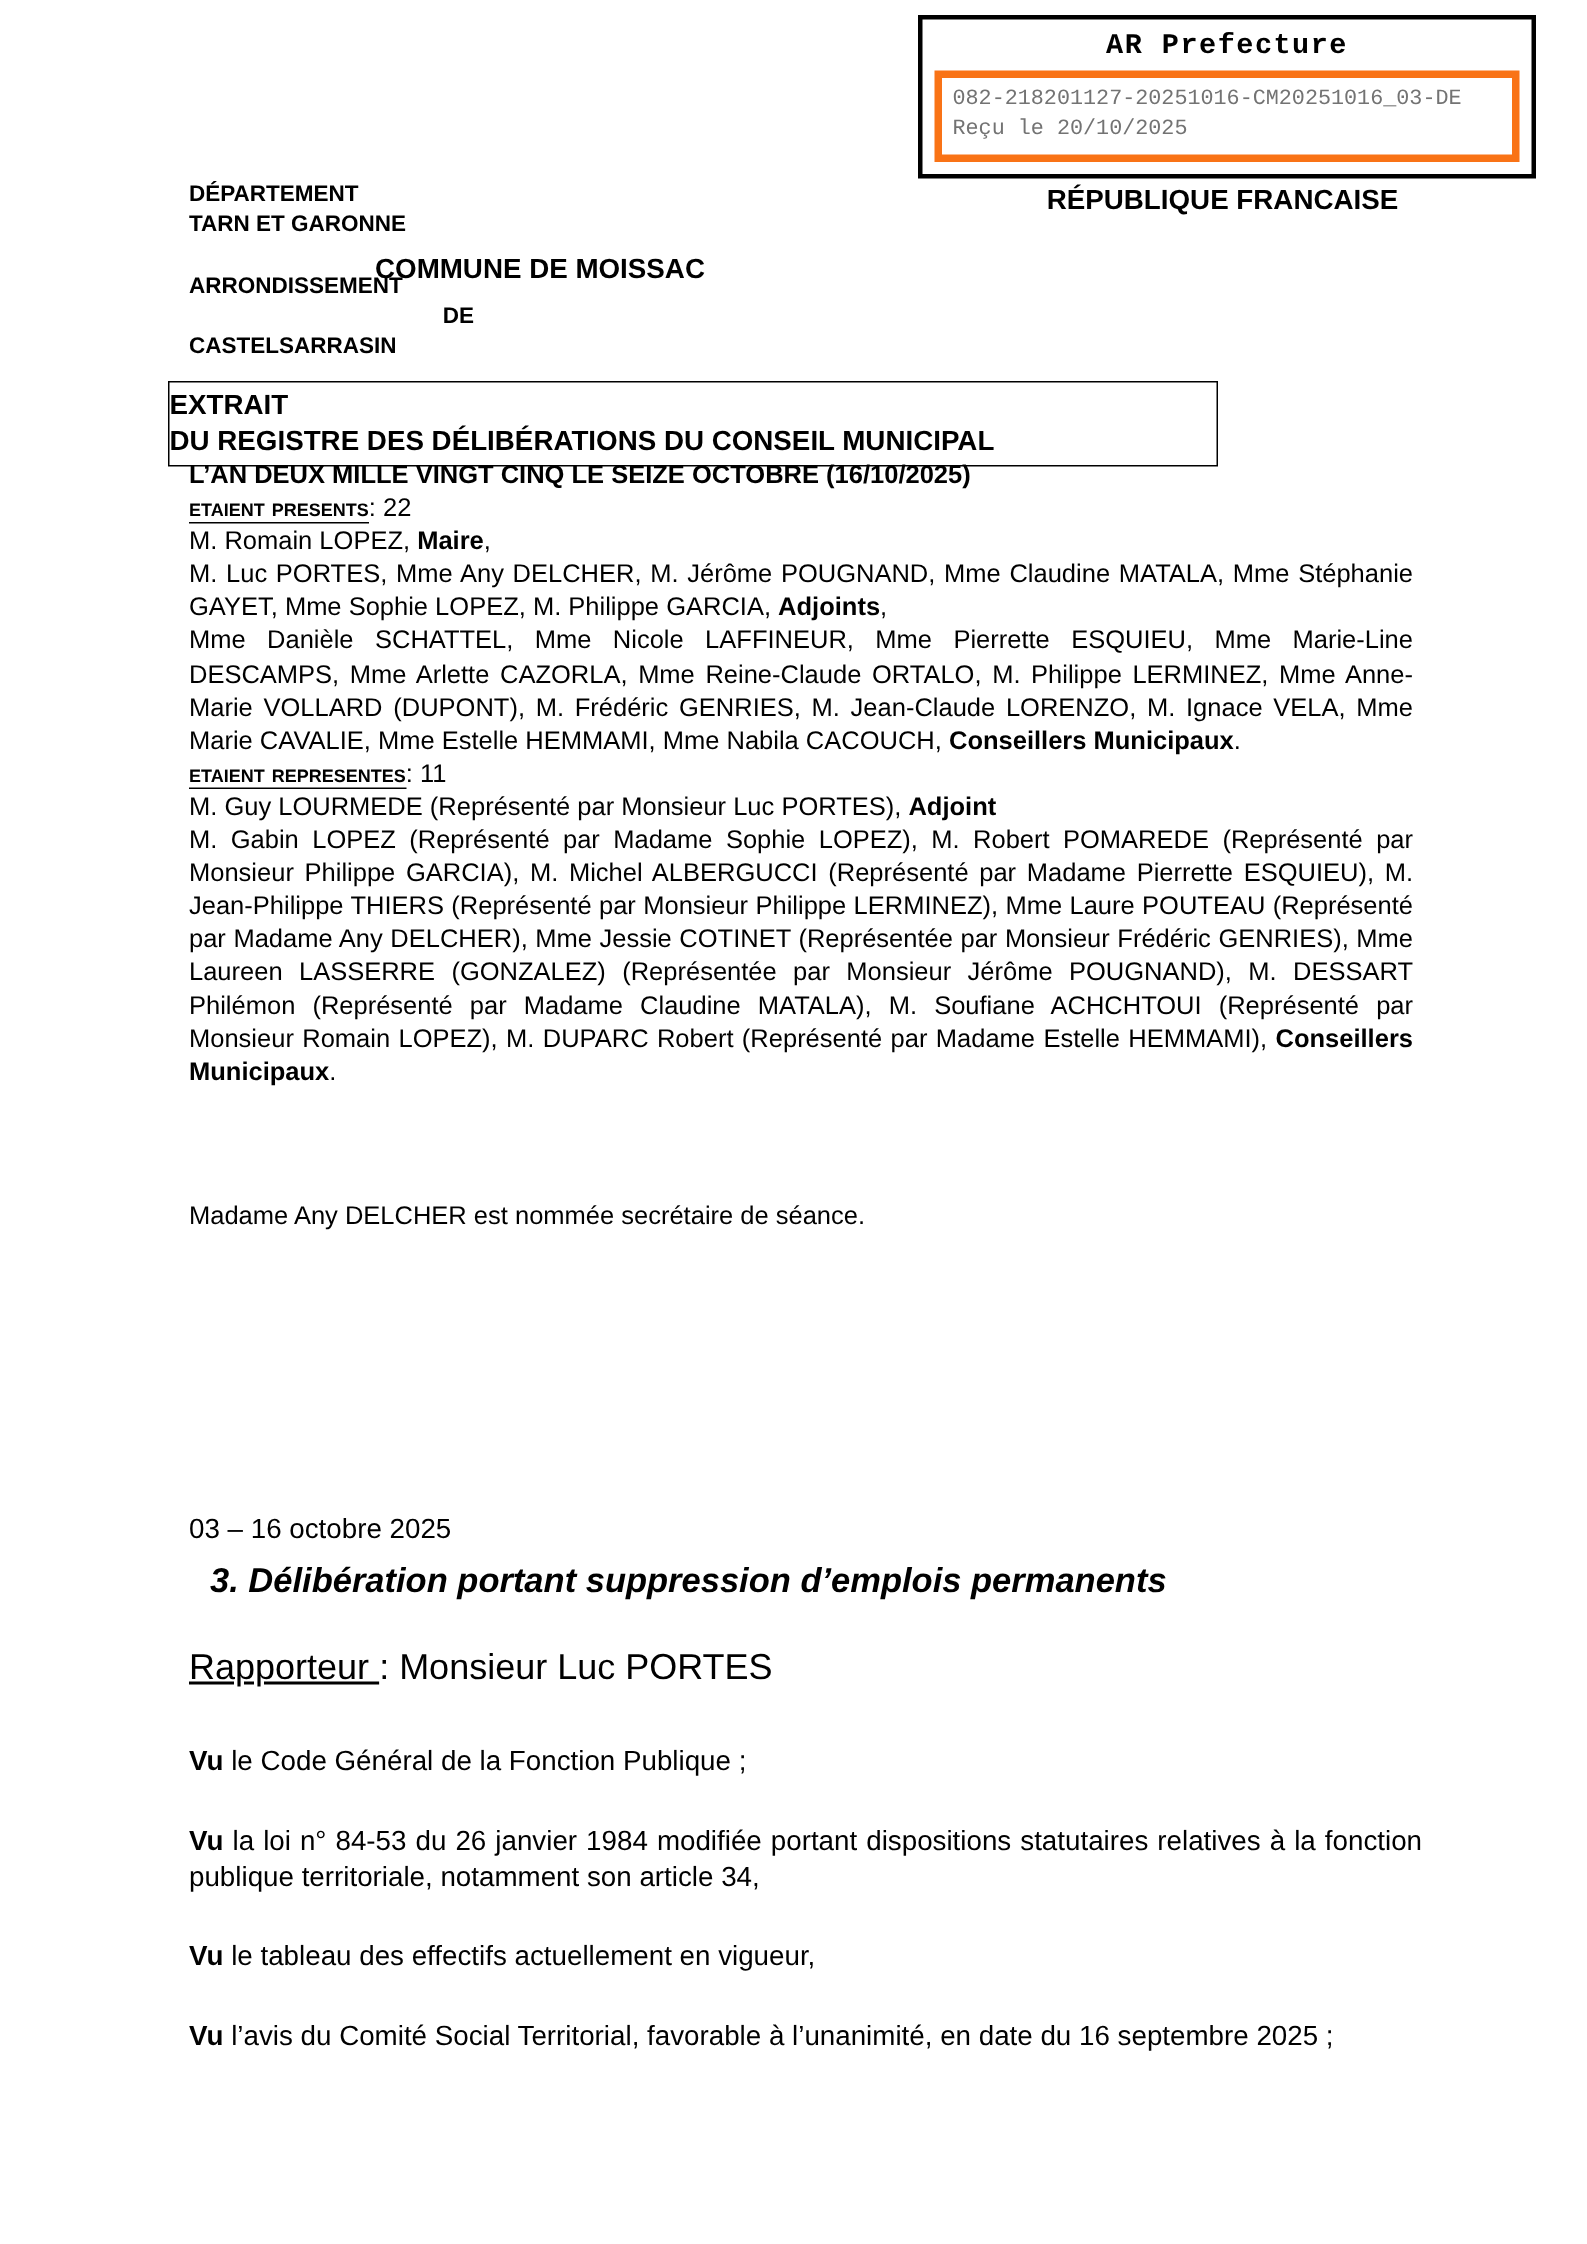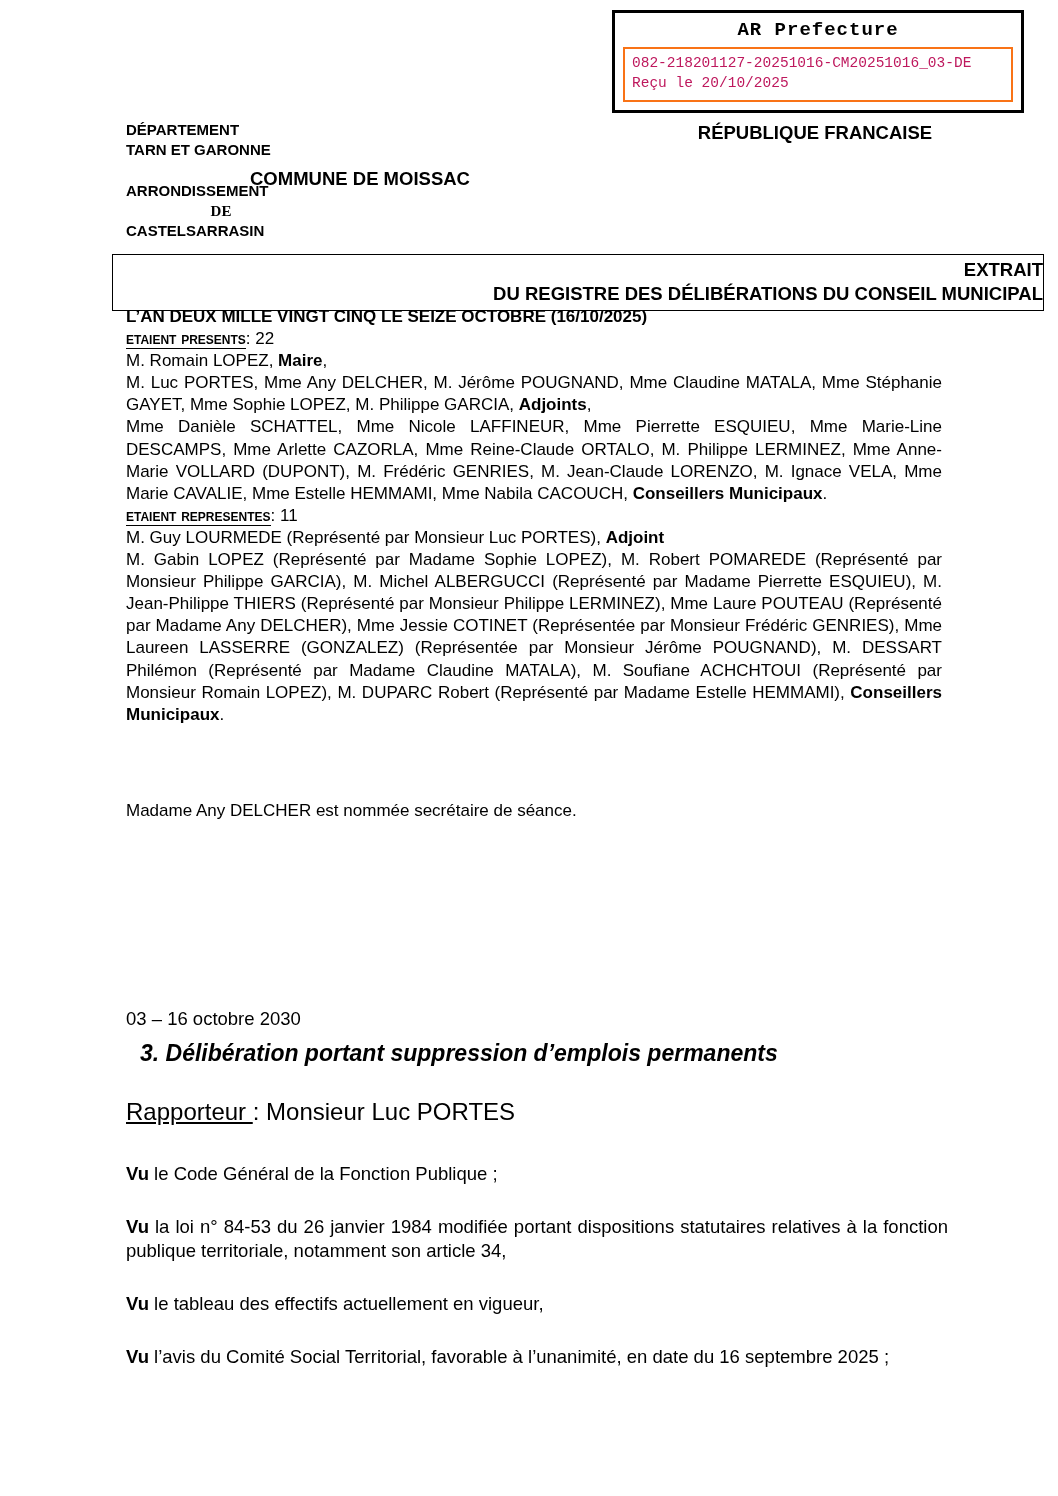--- a/index.html
+++ b/index.html
@@ -29,40 +29,40 @@
   }
   .ar-stamp-title {
     text-align: center;
     font-family: "Liberation Mono", monospace;
     font-weight: bold;
     font-size: 19px;
     letter-spacing: 1px;
     margin-bottom: 6px;
   }
   .ar-stamp-body {
-    border: 2px solid #f97316;
+    border: 5px solid #f97316;
     padding: 5px 7px 7px 7px;
     font-family: "Liberation Mono", monospace;
     font-size: 14.5px;
     line-height: 1.35;
-    color: #be185d;
+    color: #737373;
     white-space: nowrap;
   }
 
   
   .hdr-left {
     position: absolute;
     left: 126px;
     top: 120px;
     width: 300px;
     font-weight: bold;
     font-size: 15px;
     line-height: 1.35;
   }
-  .hdr-left .ln-center { text-align: center; width: 190px; font-family: Liberation Serif, serif; }
+  .hdr-left .ln-center { text-align: right; width: 190px; }
 
   .hdr-right {
     position: absolute;
     left: 600px;
     top: 122px;
     width: 430px;
     text-align: center;
     font-weight: bold;
     font-size: 18.5px;
   }
@@ -73,24 +73,24 @@
     width: 570px;
     font-weight: bold;
     font-size: 18.5px;
   }
 
   
   .extrait-box {
     position: absolute;
     left: 112px;
     top: 254px;
-    width: 932px;
+    width: 700px;
     border: 1px solid #000;
     box-sizing: border-box;
-    text-align: right;
+    text-align: left;
     font-weight: bold;
     font-size: 18.5px;
     line-height: 1.32;
     padding: 3px 0 3px 0;
   }
 
   
   .body-text {
     position: absolute;
     left: 126px;
@@ -201,21 +201,21 @@
 
   <p class="nojust"><span>M. Guy LOURMEDE (Représenté par Monsieur Luc PORTES), </span><b>Adjoint</b></p>
 
   <p><span>M. Gabin LOPEZ (Représenté par Madame Sophie LOPEZ), M. Robert POMAREDE (Représenté par Monsieur Philippe GARCIA), M. Michel ALBERGUCCI (Représenté par Madame Pierrette ESQUIEU), M. Jean-Philippe THIERS (Représenté par Monsieur Philippe LERMINEZ), Mme Laure POUTEAU (Représenté par Madame Any DELCHER), Mme Jessie COTINET (Représentée par Monsieur Frédéric GENRIES), Mme Laureen LASSERRE (GONZALEZ) (Représentée par Monsieur Jérôme POUGNAND), M. DESSART Philémon (Représenté par Madame Claudine MATALA), M. Soufiane ACHCHTOUI (Représenté par Monsieur Romain LOPEZ), M. DUPARC Robert (Représenté par Madame Estelle HEMMAMI), </span><b>Conseillers Municipaux</b><span>.</span></p>
 
   <div class="spacer-lg"></div>
 
   <p class="nojust sec-note">Madame Any DELCHER est nommée secrétaire de séance.</p>
 </div>
 
-<div class="delib-date">03 – 16 octobre 2030</div>
+<div class="delib-date">03 – 16 octobre 2025</div>
 <div class="delib-title">3. Délibération portant suppression d’emplois permanents</div>
 <div class="delib-rapporteur"><span class="u">Rapporteur </span><span>: Monsieur Luc PORTES</span></div>
 
 <div class="vu-block">
   <p><b>Vu</b><span> le Code Général de la Fonction Publique ;</span></p>
   <p><b>Vu</b><span> la loi n° 84-53 du 26 janvier 1984 modifiée portant dispositions statutaires relatives à la fonction publique territoriale, notamment son article 34,</span></p>
   <p><b>Vu</b><span> le tableau des effectifs actuellement en vigueur,</span></p>
   <p><b>Vu</b><span> l’avis du Comité Social Territorial, favorable à l’unanimité, en date du 16 septembre 2025 ;</span></p>
 </div>
 

